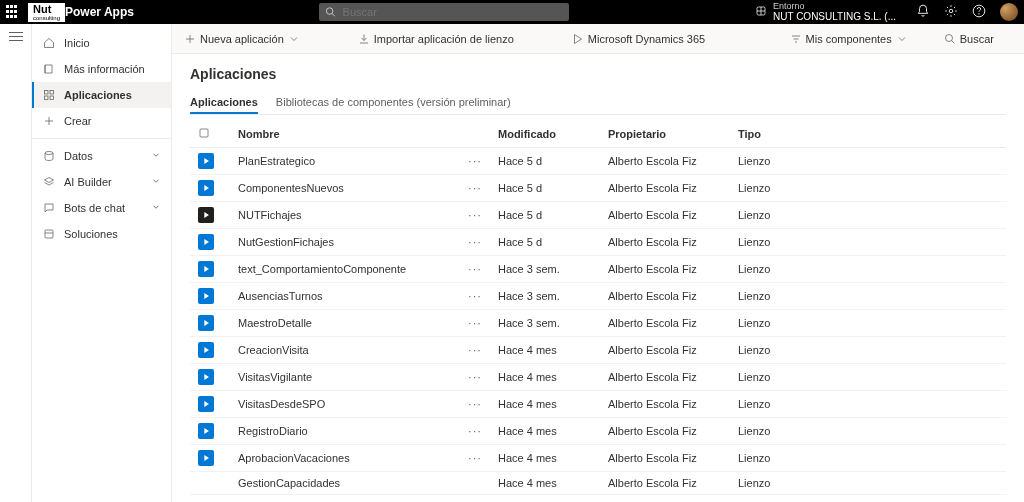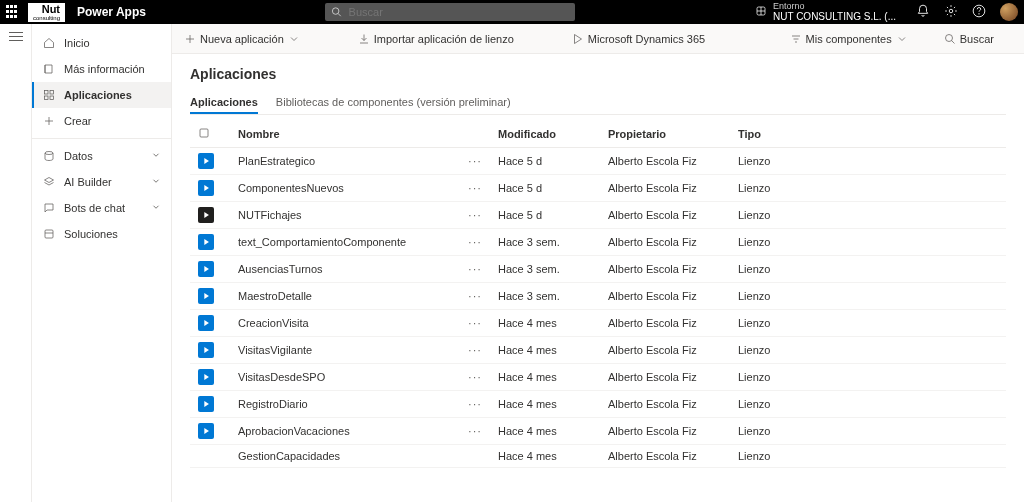--- a/index.html
+++ b/index.html
@@ -1,20 +1,20 @@
 <!DOCTYPE html>
 <html><head>
 <meta charset="utf-8">
 <style>
 * { margin:0; padding:0; box-sizing:border-box; font-family:"Segoe UI",Arial,sans-serif; }
 body { background:#fff; font-size:12px; color:#323130; width:1024px; height:502px; overflow:hidden; }
 .topbar { background:#000; color:#fff; height:24px; display:flex; align-items:center; padding:0 6px; }
 .waffle { display:flex; flex-wrap:wrap; width:14px; height:14px; gap:1px; margin-right:8px; cursor:pointer;}
 .waffle span { width:3px; height:3px; background:#fff; }
-.logo { background:#fff; color:#000; font-weight:bold; padding:1px 5px; font-size:11px; margin-right:12px; line-height:1;text-align:right;}
+.logo { background:#fff; color:#000; font-weight:bold; padding:1px 5px; font-size:11px; line-height:1;}
 .logo small{display:block;font-size:6px;font-weight:normal;}
 .brand { font-size:12px; font-weight:600; }
 .searchbox { margin-left:auto; margin-right:auto; display:flex; align-items:center; background:#555; height:18px; width:250px; border-radius:2px; padding:0 6px;}
 .searchbox svg{width:12px;height:12px;stroke:#ccc;fill:none;stroke-width:2;margin-right:6px;}
 .searchbox input{background:transparent;border:none;color:#ccc;font-size:11px;width:100%;outline:none;}
 .env { display:flex; align-items:center; gap:6px; font-size:10px; line-height:1.1;}
 .env .envicon svg{width:12px;height:12px;stroke:#fff;fill:none;stroke-width:1.5;}
 .env .label{font-size:9px; color:#ccc;}
 .topicons{display:flex;align-items:center;gap:14px;margin-left:20px;}
 .topicons .ticon svg{width:14px;height:14px;stroke:#fff;fill:none;stroke-width:1.5;}
@@ -311,20 +311,34 @@
               <td>Lienzo</td>
             </tr>
             <tr>
               <td class="iconcell">
                 <div class="appicon ">
                   <svg viewBox="0 0 24 24">
                     <polygon points="8,5 19,12 8,19"></polygon>
                   </svg>
                 </div>
               </td>
+              <td class="namecell">NutGestionFichajes</td>
+              <td class="menucell"><span class="rowmenu">···</span></td>
+              <td class="modcell">Hace 5 d</td>
+              <td class="ownercell">Alberto Escola Fiz</td>
+              <td>Lienzo</td>
+            </tr>
+            <tr>
+              <td class="iconcell">
+                <div class="appicon ">
+                  <svg viewBox="0 0 24 24">
+                    <polygon points="8,5 19,12 8,19"></polygon>
+                  </svg>
+                </div>
+              </td>
               <td class="namecell">text_ComportamientoComponente</td>
               <td class="menucell"><span class="rowmenu">···</span></td>
               <td class="modcell">Hace 3 sem.</td>
               <td class="ownercell">Alberto Escola Fiz</td>
               <td>Lienzo</td>
             </tr>
             <tr>
               <td class="iconcell">
                 <div class="appicon ">
                   <svg viewBox="0 0 24 24">

